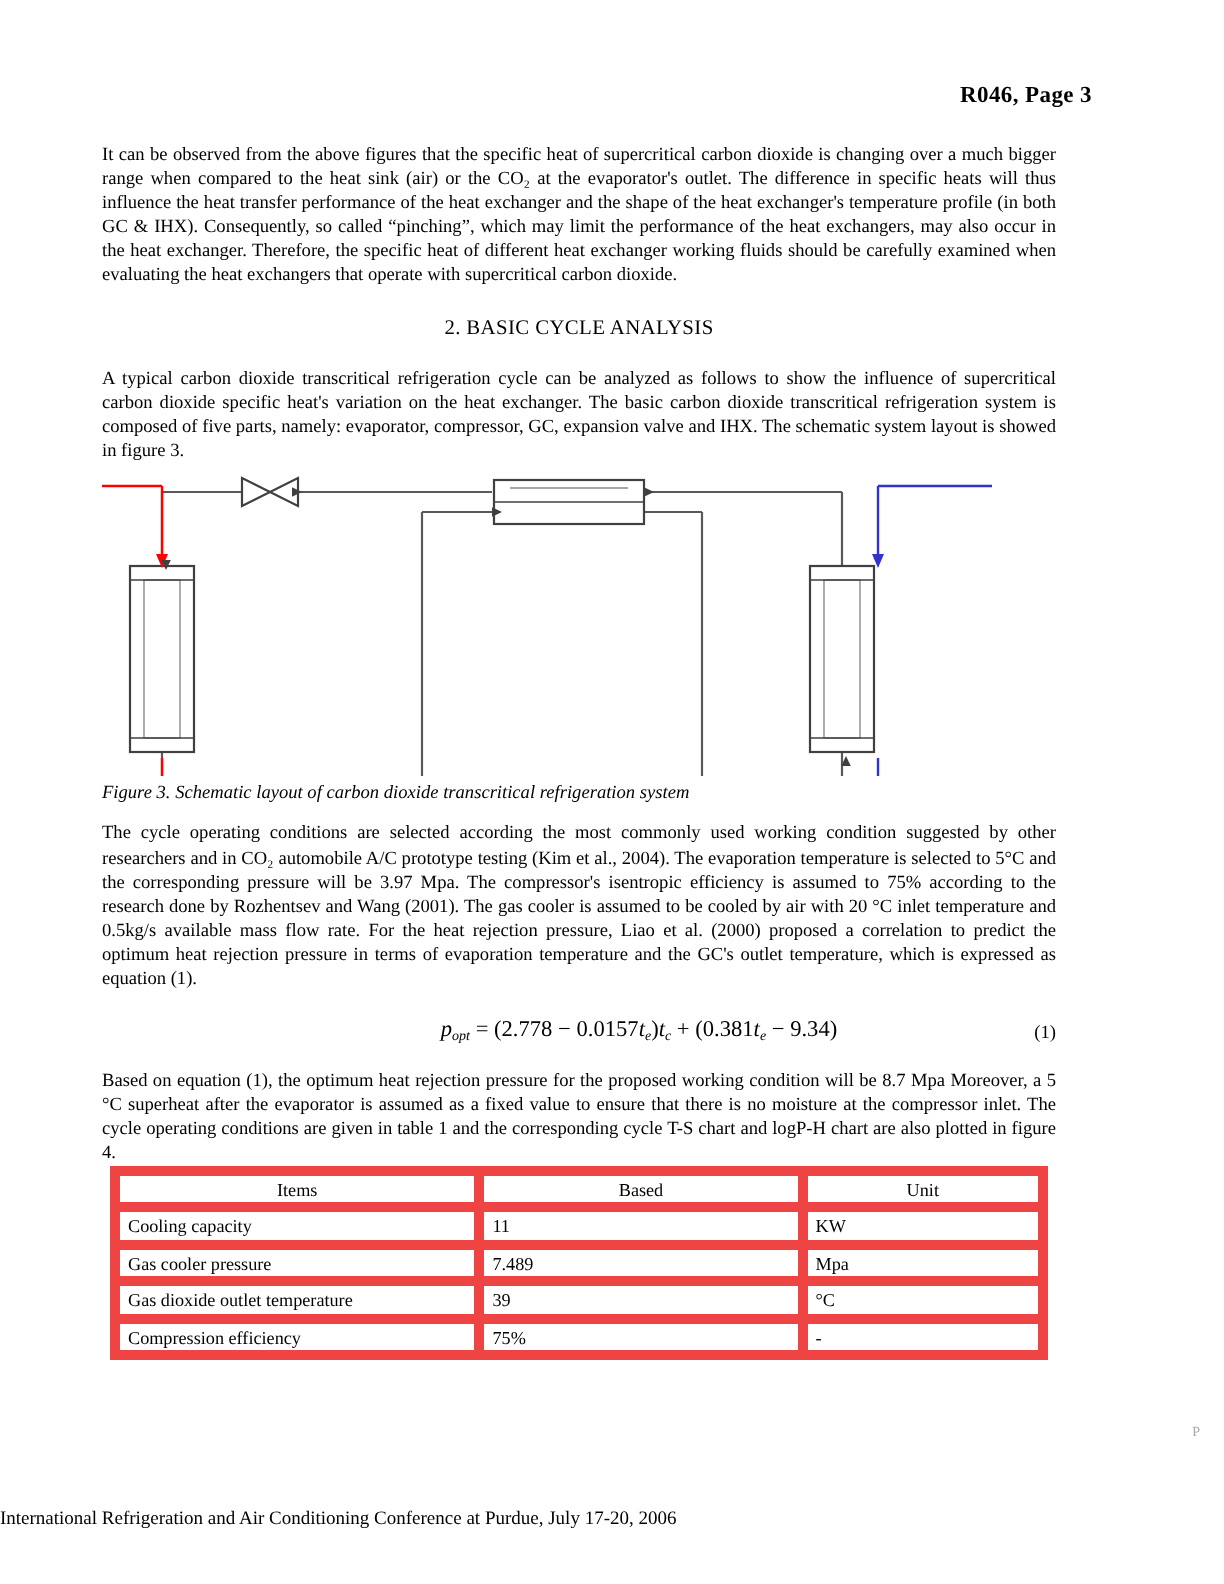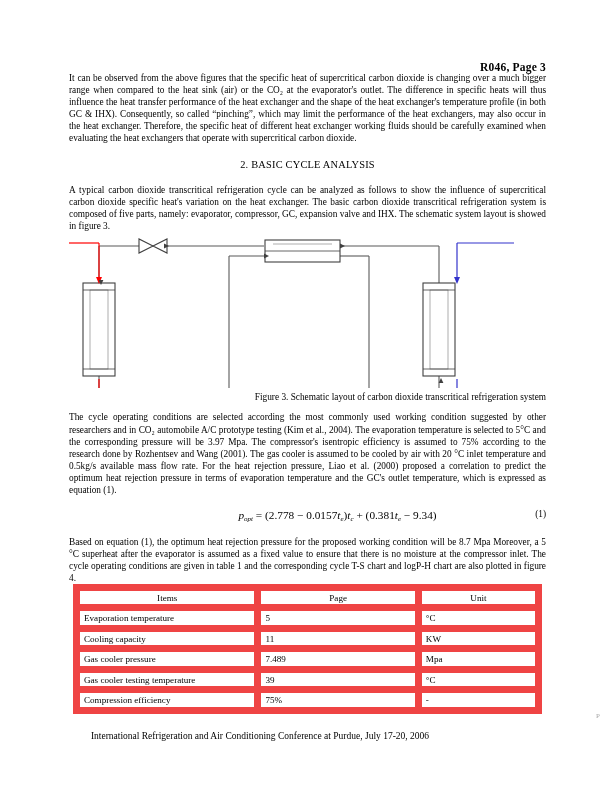--- a/index.html
+++ b/index.html
@@ -21,25 +21,24 @@
     width: 612px;
     height: 792px;
   }
   .header {
     position: absolute;
     right: 66px;
     top: 42px;
     font-size: 11.5px;
     font-weight: bold;
     letter-spacing: 0.2px;
-    margin-top: 19px;
   }
   .content {
     position: absolute;
-    left: 69px;
+    left: 51px;
     top: 72px;
     width: 477px;
   }
   p.body-text {
     margin: 0 0 0 0;
     font-size: 9.3px;
     line-height: 12.05px;
     text-align: justify;
     text-justify: inter-word;
     hyphens: none;
@@ -51,27 +50,28 @@
     margin: 15px 0 14px 0;
     letter-spacing: 0.2px;
   }
   .fig-wrap {
     position: relative;
     width: 477px;
     height: 150px;
     margin-top: 6px;
   }
   .fig-caption {
-    text-align: right;
+    text-align: left;
     font-size: 9.3px;
     margin-top: 4px;
+    font-style: italic;
   }
   .eq-row {
     display: flex;
-    align-items: flex-start;
+    align-items: flex-end;
     margin: 13px 0 0 0;
     width: 477px;
     gap: 20px;
   }
   .eq-spacer { flex: 0 0 100px; }
   .eq-body {
     flex: 1 1 auto;
     text-align: center;
     font-size: 11.3px;
     font-family: "Liberation Serif", serif;
@@ -92,41 +92,41 @@
     font-size: 9.3px;
     margin: 16px 0 7px 0;
   }
   table.cond-table {
     border-collapse: collapse;
     width: 469px;
     margin-left: 4px;
     font-size: 9.1px;
   }
   table.cond-table td, table.cond-table th {
-    border: 7px solid #ef4444;
+    border: 5px solid #ef4444;
     padding: 1px 4px 1px 4px;
     height: 11.5px;
     font-weight: normal;
     vertical-align: middle;
   }
   table.cond-table thead th {
     text-align: center;
   }
   table.cond-table tbody td {
     text-align: left;
   }
   .col-item { width: 185px; }
   .col-value { width: 165px; }
   .col-unit  { width: 119px; }
   .footer {
     position: absolute;
     left: 0;
-    top: 731px;
+    top: 755px;
     width: 520px;
-    text-align: center;
+    text-align: left;
     font-size: 9.5px;
   }
   .corner-mark {
     position: absolute;
     right: 12px;
     top: 712px;
     font-size: 7px;
     color: #a8a8a8;
     font-family: "Liberation Serif", serif;
   }
@@ -253,42 +253,37 @@
 
     <div style="height:13px"></div>
 
     <p class="body-text">Based on equation (1), the optimum heat rejection pressure for the proposed working condition will be 8.7 Mpa Moreover, a 5 °C superheat after the evaporator is assumed as a fixed value to ensure that there is no moisture at the compressor inlet. The cycle operating conditions are given in table 1 and the corresponding cycle T-S chart and logP-H chart are also plotted in figure 4.</p>
 
 
     <table class="cond-table">
       <thead>
         <tr>
           <th class="col-item">Items</th>
-          <th class="col-value">Page</th>
+          <th class="col-value">Based</th>
           <th class="col-unit">Unit</th>
         </tr>
       </thead>
       <tbody>
-        <tr>
-          <td>Evaporation temperature</td>
-          <td>5</td>
-          <td>°C</td>
-        </tr>
         <tr>
           <td>Cooling capacity</td>
           <td>11</td>
           <td>KW</td>
         </tr>
         <tr>
           <td>Gas cooler pressure</td>
           <td>7.489</td>
           <td>Mpa</td>
         </tr>
         <tr>
-          <td>Gas cooler testing temperature</td>
+          <td>Gas dioxide outlet temperature</td>
           <td>39</td>
           <td>°C</td>
         </tr>
         <tr>
           <td>Compression efficiency</td>
           <td>75%</td>
           <td>-</td>
         </tr>
       </tbody>
     </table>

